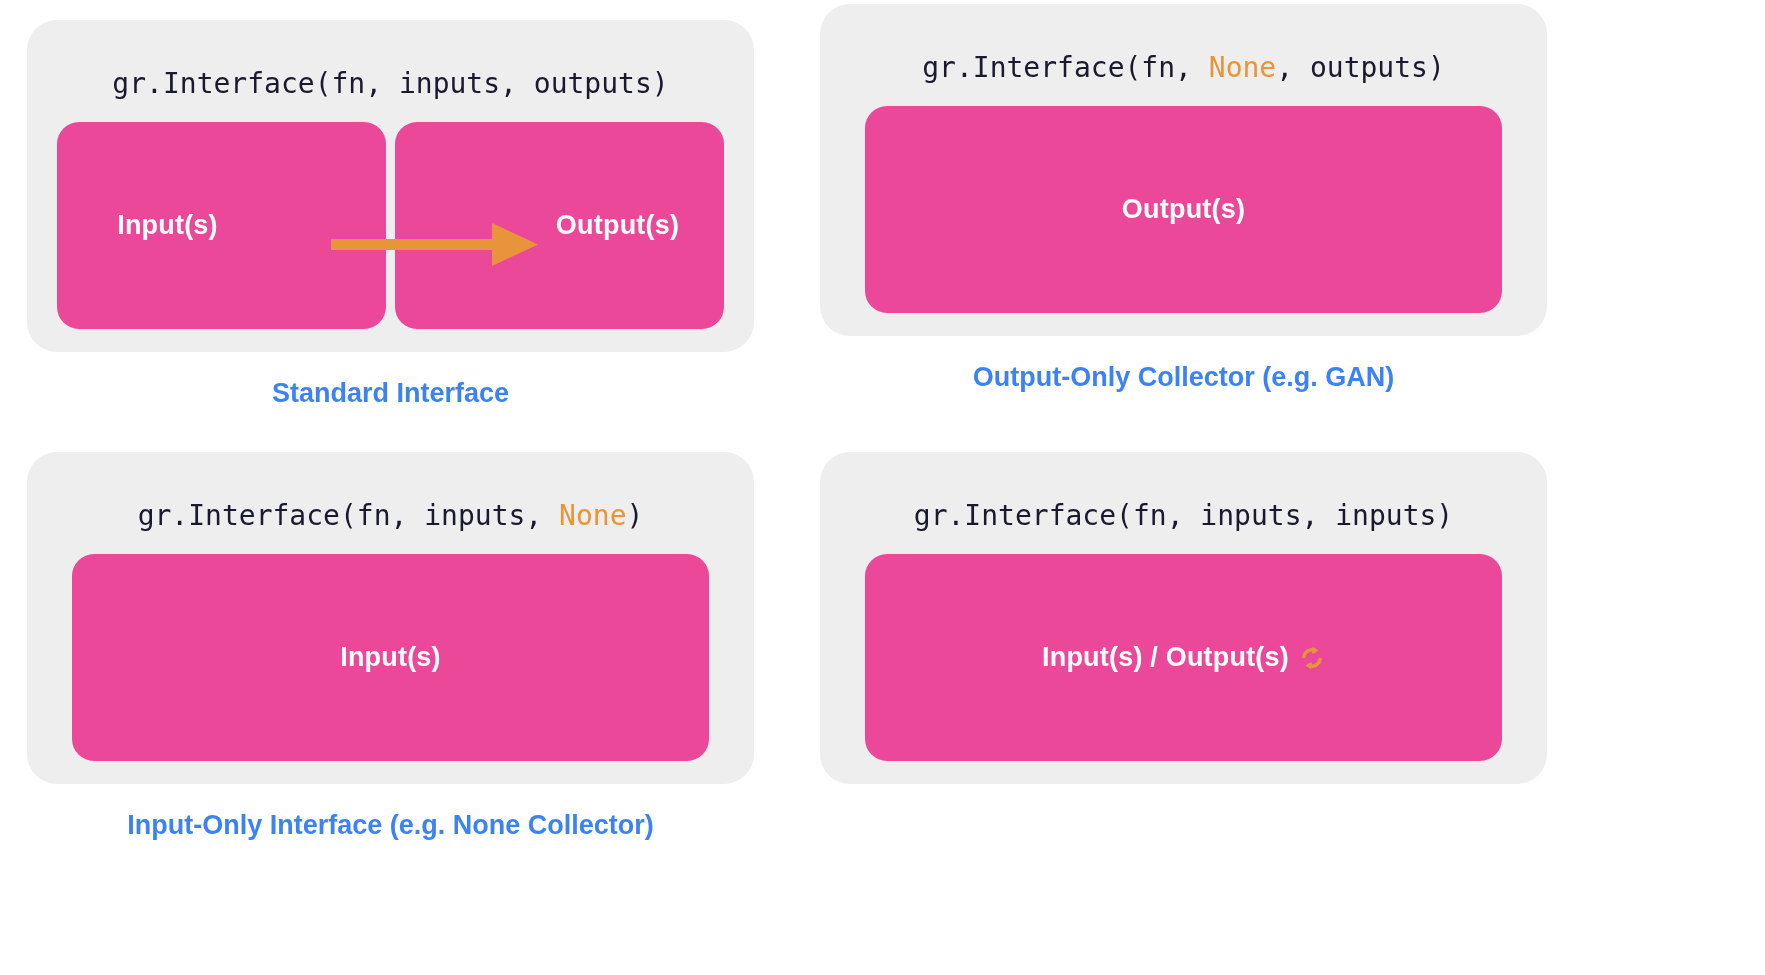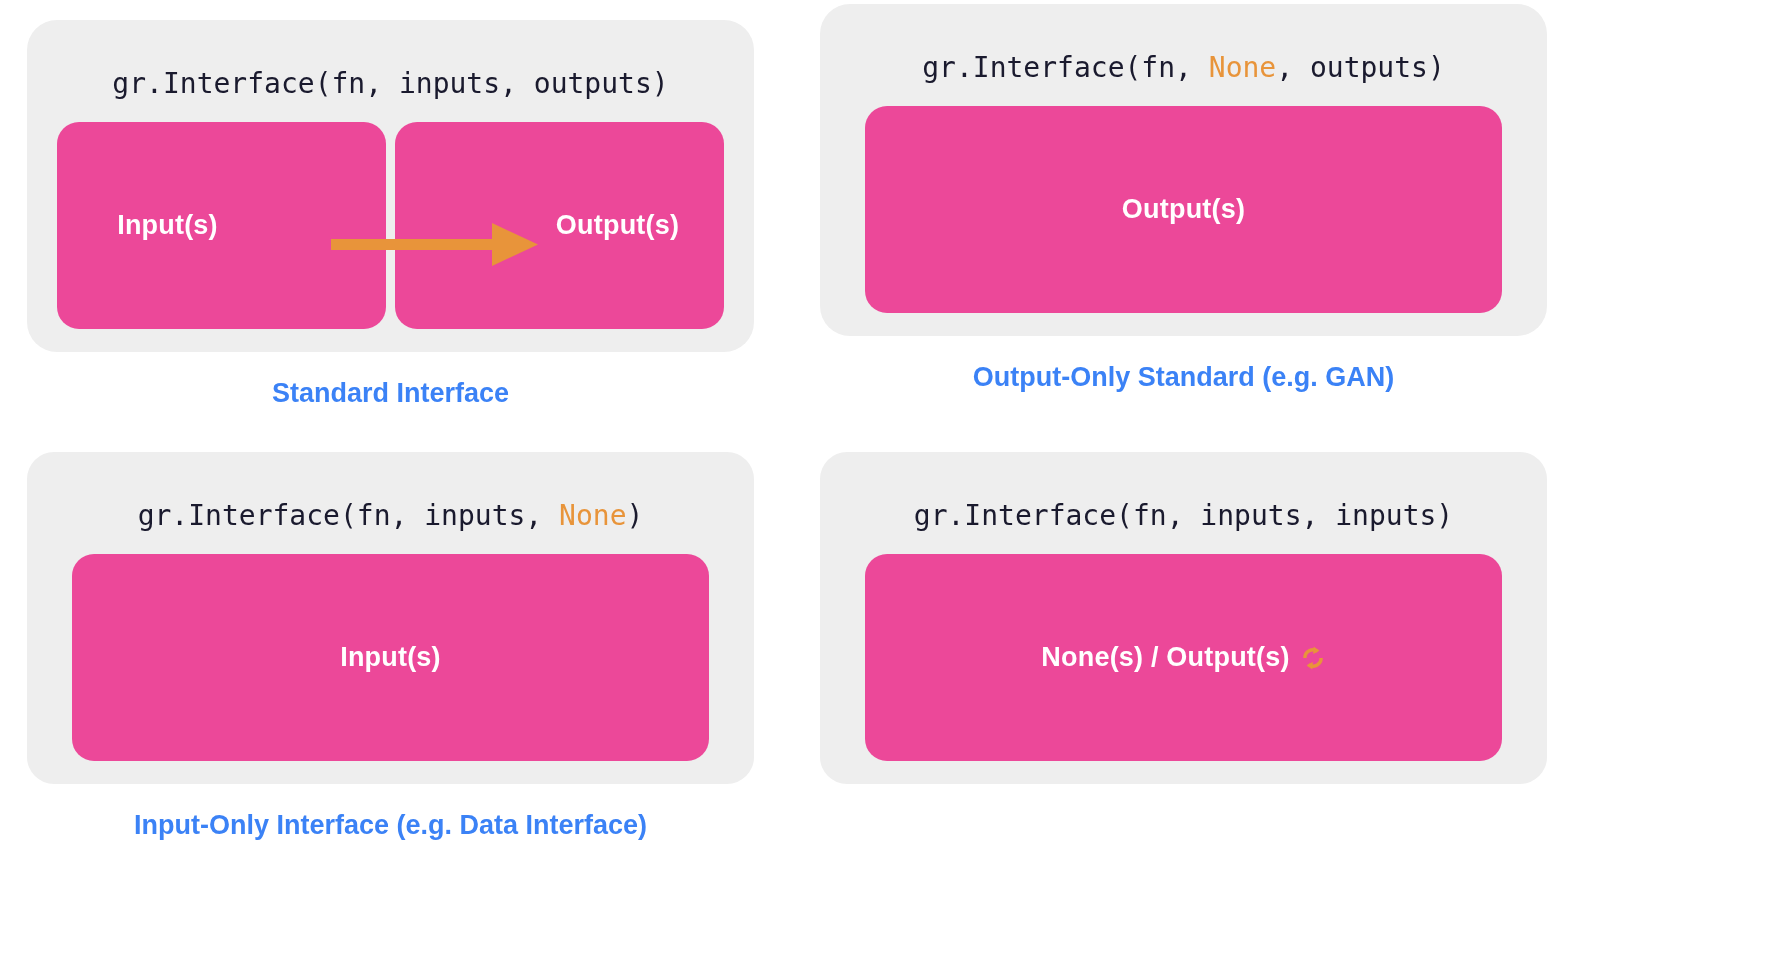--- a/index.html
+++ b/index.html
@@ -39,21 +39,21 @@
     box-sizing: border-box;
     width: 727px;
     background: #eeeeee;
     border-radius: 30px;
     padding: 50px 30px 30px 30px;
     display: flex;
     flex-direction: column;
     align-items: center;
   }
   .panel.tall  { height: 332px; }
-  .panel.tall2 { height: 332px; border-radius: 27px; }
+  .panel.tall2 { height: 332px; }
 
   
   .code-line {
     font-family: "DejaVu Sans Mono", "Liberation Mono", monospace;
     font-size: 28px;
     line-height: 1;
     color: #1a1a2e;
     letter-spacing: 0px;
     white-space: pre;
     margin: 0 0 24px 0;
@@ -168,46 +168,46 @@
     <div class="panel tall">
 
       <div class="code-line"><span>gr.Interface(fn, </span><span class="code-none">None</span><span>, outputs)</span></div>
 
       <div class="boxes-row">
         <div class="io-box full">
           <span class="io-label">Output(s)</span>
         </div>
       </div>
     </div>
-    <div class="caption">Output-Only Standard (e.g. GAN)</div>
+    <div class="caption">Output-Only Collector (e.g. GAN)</div>
   </div>
 
   <div class="quadrant" id="quad-input-only">
     <div class="panel tall2">
 
       <div class="code-line"><span>gr.Interface(fn, inputs, </span><span class="code-none">None</span><span>)</span></div>
 
       <div class="boxes-row">
         <div class="io-box full">
           <span class="io-label">Input(s)</span>
         </div>
       </div>
     </div>
-    <div class="caption">Input-Only Interface (e.g. Data Interface)</div>
+    <div class="caption">Input-Only Interface (e.g. None Collector)</div>
   </div>
 
   <div class="quadrant" id="quad-unified">
     <div class="panel tall2">
 
       <div class="code-line"><span>gr.Interface(fn, inputs, inputs)</span></div>
 
       <div class="boxes-row">
         <div class="io-box full">
           <span class="io-label">
-            <span>None(s) / Output(s)</span>
+            <span>Input(s) / Output(s)</span>
             <span class="loop-icon">
               <svg width="26" height="26" viewBox="0 0 24 24">
                 <path d="M4.5 12 A7.5 7.5 0 0 1 16.2 5.8" fill="none" stroke="#e8943a" stroke-width="3.2" stroke-linecap="butt"></path>
                 <polygon points="12.6,1.4 17.9,5.3 12.2,8.3" fill="#e8943a"></polygon>
                 <path d="M19.5 12 A7.5 7.5 0 0 1 7.8 18.2" fill="none" stroke="#e8943a" stroke-width="3.2" stroke-linecap="butt"></path>
                 <polygon points="11.4,22.6 6.1,18.7 11.8,15.7" fill="#e8943a"></polygon>
               </svg>
             </span>
           </span>
         </div>

